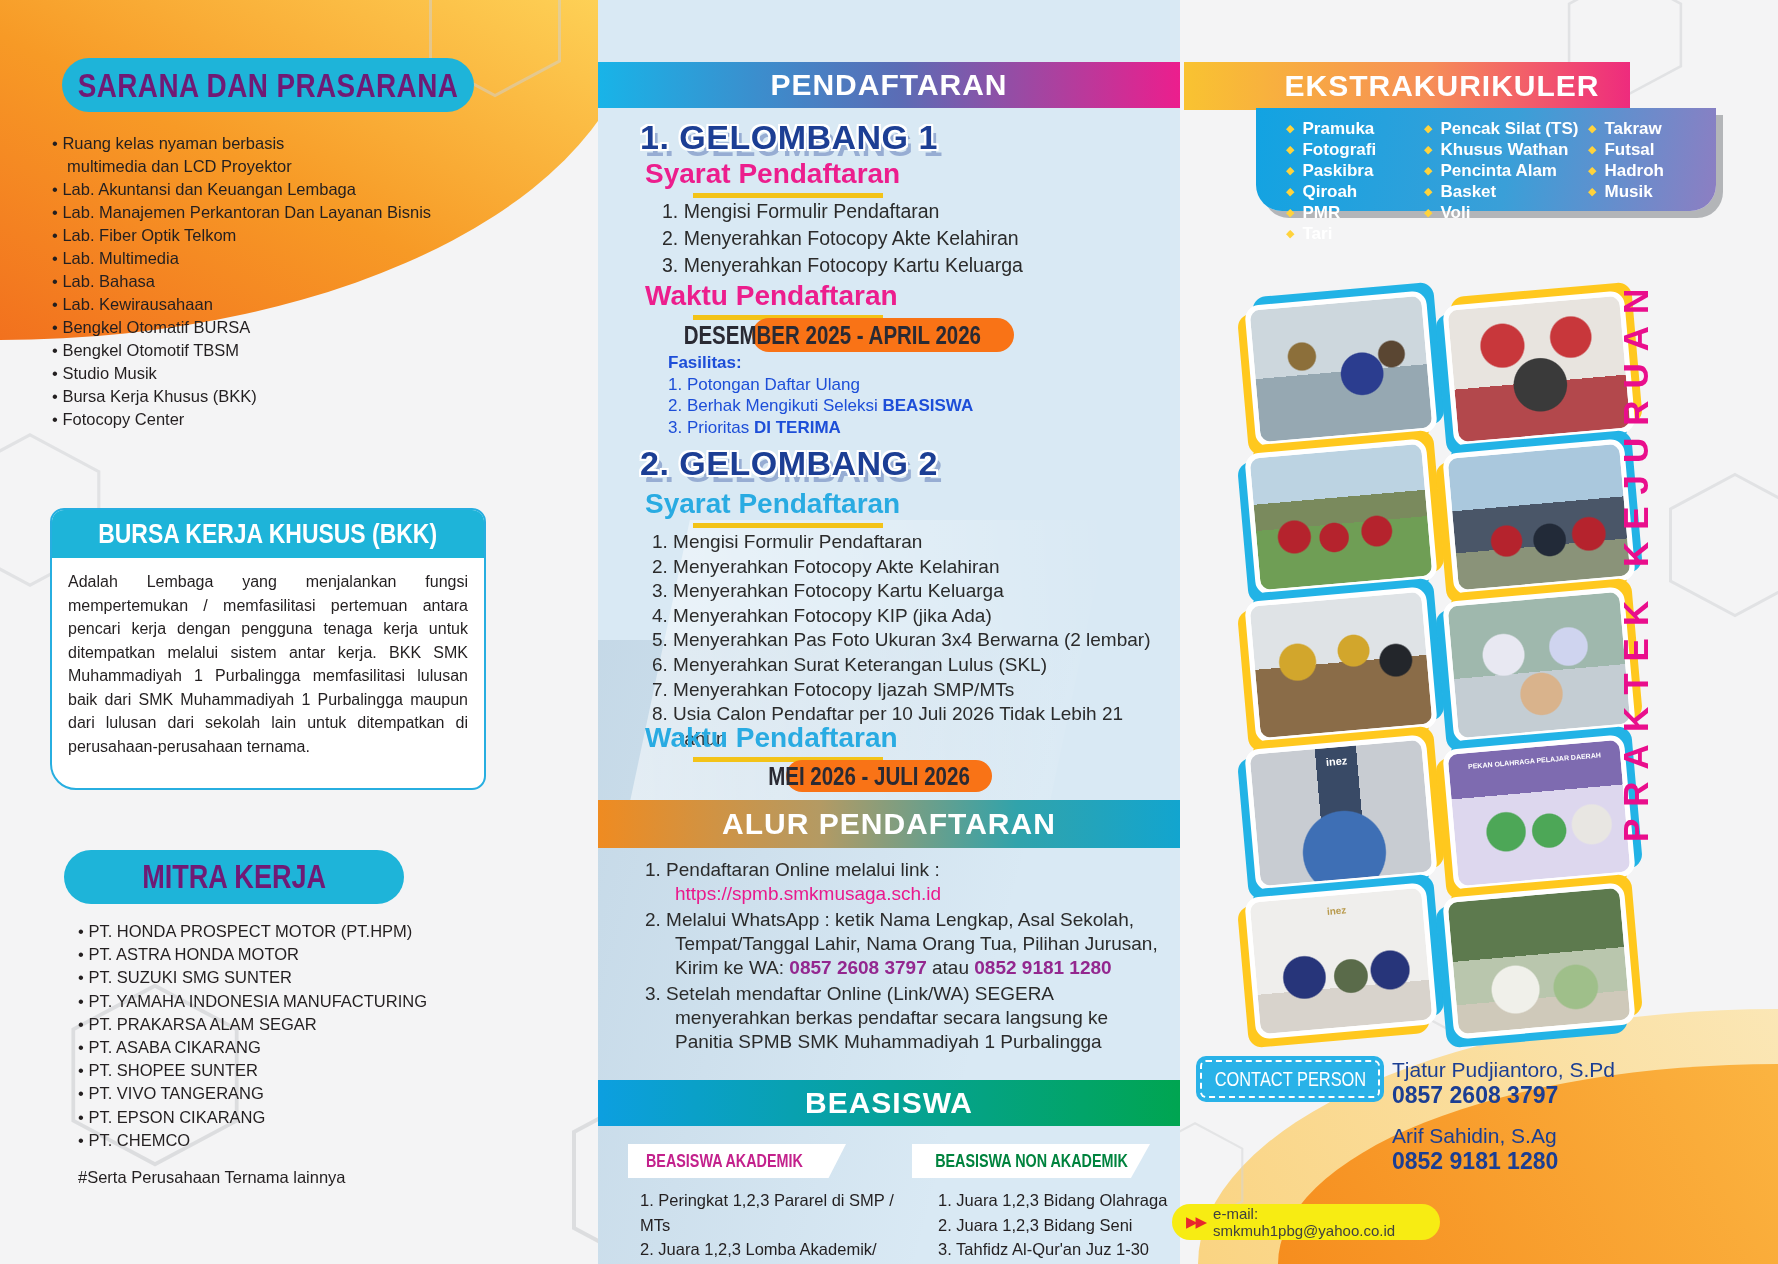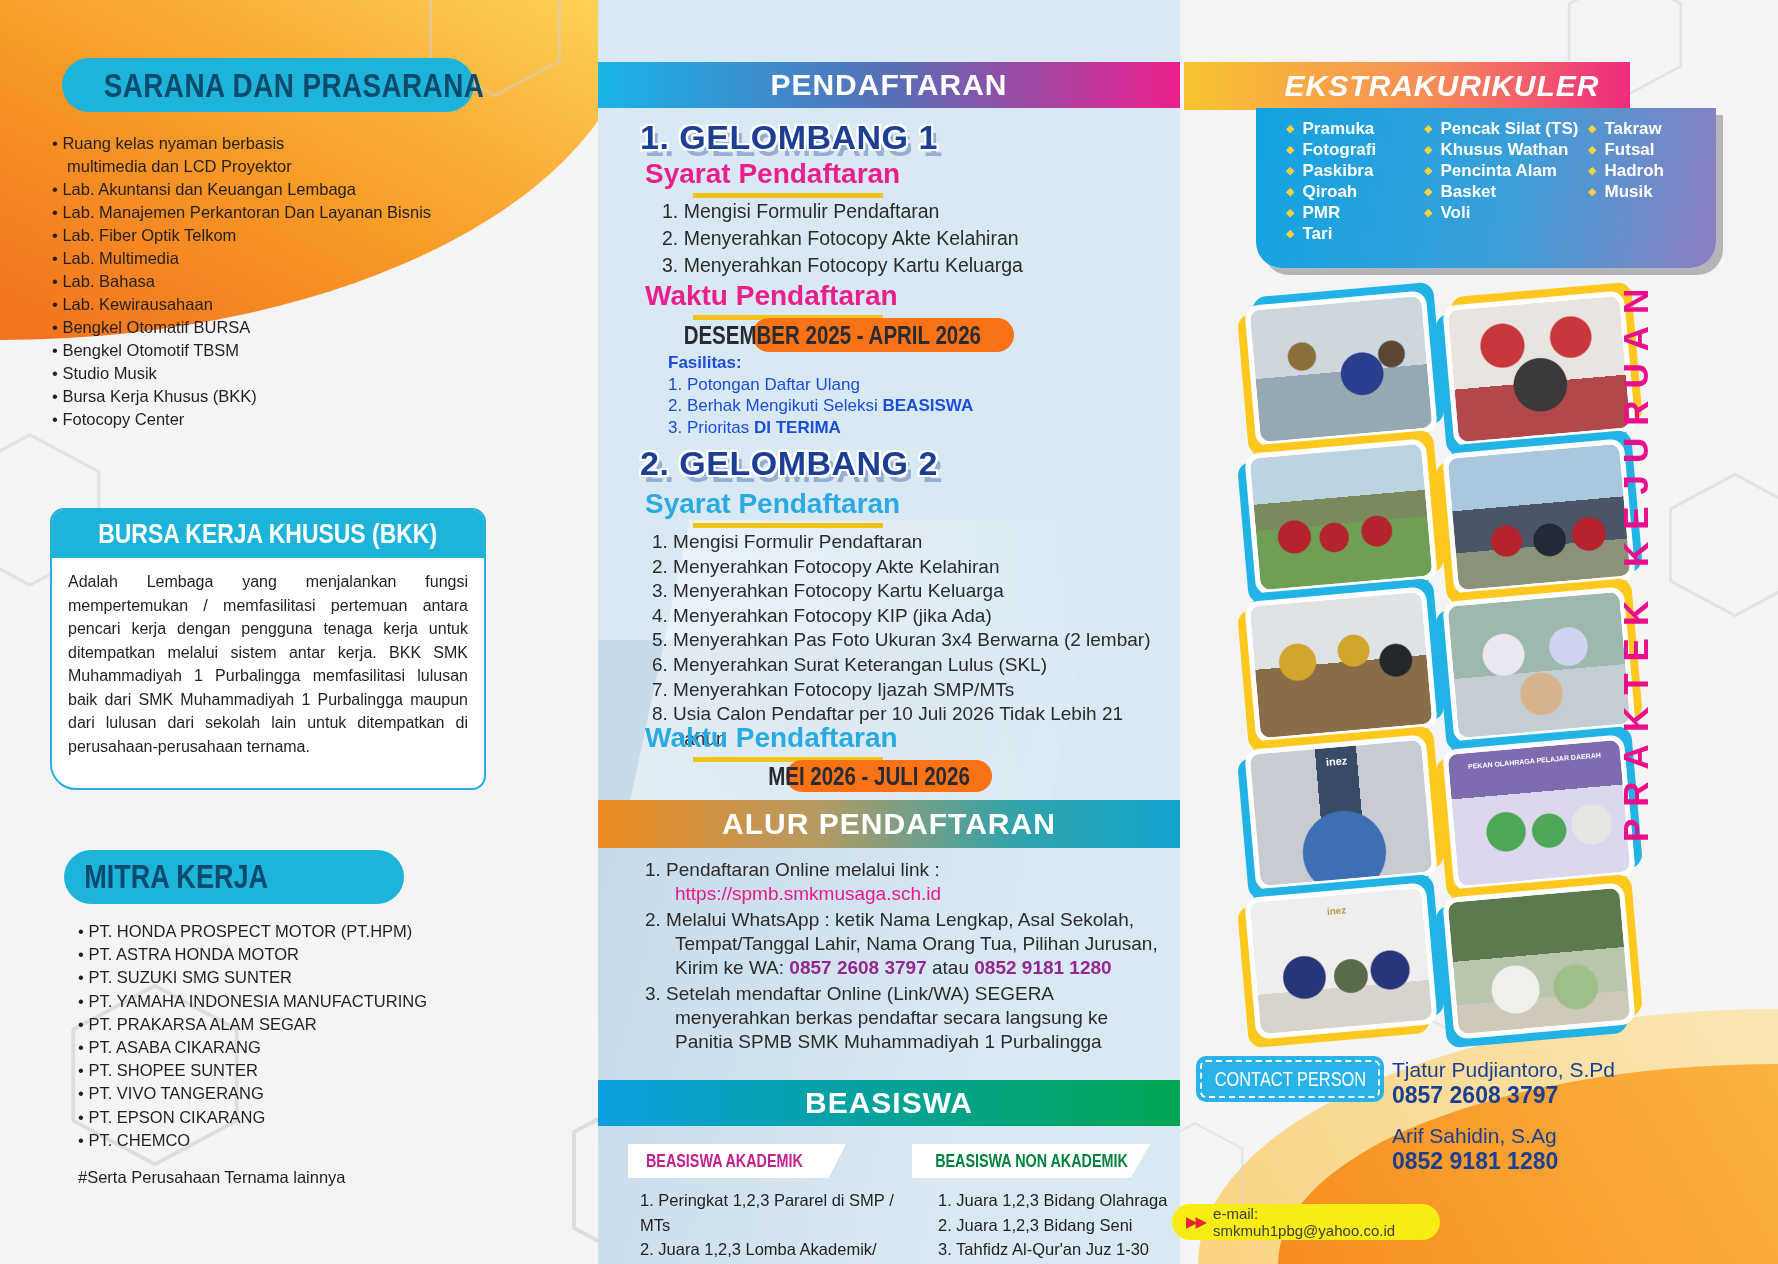--- a/index.html
+++ b/index.html
@@ -24,21 +24,21 @@
   .midpanel .haze1{position:absolute;left:0;top:640px;width:582px;height:624px;
     background:linear-gradient(105deg,rgba(125,158,185,.22),rgba(125,158,185,0) 65%);}
   .midpanel .haze2{position:absolute;left:60px;top:520px;width:420px;height:300px;
     background:linear-gradient(75deg,rgba(255,255,255,.5),rgba(255,255,255,0));transform:skewX(-12deg);}
 
   
   .cond{display:inline-block;transform:scaleX(.82);transform-origin:center;white-space:nowrap;}
   .dark{color:#231f20;}
 
   
-  .pill{background:#1eb4d9;border-radius:32px;color:#0c4a6e;display:flex;align-items:center;justify-content:flex-start;}
+  .pill{background:#1eb4d9;border-radius:32px;color:#701a75;display:flex;align-items:center;justify-content:center;}
   .pill-sarana{left:62px;top:58px;width:412px;height:54px;font-size:34px;font-weight:700;letter-spacing:.5px;}
   .pill-mitra{left:64px;top:850px;width:340px;height:54px;font-size:33px;font-weight:700;}
   .list{line-height:23px;font-size:16.5px;}
   .b{padding-left:15px;text-indent:-15px;white-space:pre-line;}
   .b::before{content:"• ";}
   .sarana-c1{left:52px;top:132px;width:420px;}
   .sarana-c2{left:315px;top:293px;width:210px;}
   .bkkbox{left:50px;top:508px;width:432px;height:278px;background:#fff;border:2px solid #27aee0;
     border-radius:14px 14px 14px 26px;overflow:hidden;}
   .bkkbox .hd{height:48px;background:#1eb4d9;color:#fff;display:flex;align-items:center;justify-content:center;
@@ -82,22 +82,22 @@
     clip-path:polygon(0 0,100% 0,92% 100%,0 100%);padding-left:18px;}
   .ban-ak{left:628px;top:1144px;width:200px;height:34px;color:#c3218c;}
   .ban-na{left:912px;top:1144px;width:238px;height:34px;color:#00833e;justify-content:center;padding-left:0;}
   .bealist{font-size:16.5px;line-height:24.5px;color:#231f20;}
   .bea-l{left:640px;top:1188px;width:270px;}
   .bea-r{left:938px;top:1188px;width:240px;}
   .bealist .b2{white-space:pre-line;}
 
   
   .bar-ekskul{left:1184px;top:62px;width:446px;height:48px;
-    background:linear-gradient(90deg,#f9c331 0%,#f68e57 55%,#ee2b7d 100%);padding-left:70px;width:376px;font-style:italic;}
-  .ekpanel{left:1256px;top:108px;width:460px;height:160px;
+    background:linear-gradient(90deg,#f9c331 0%,#f68e57 55%,#ee2b7d 100%);padding-left:70px;width:376px;}
+  .ekpanel{left:1256px;top:108px;width:460px;height:103px;
     background:linear-gradient(100deg,#12a3e2 0%,#3a9fd8 55%,#8d7ec2 100%);
     border-radius:0 0 26px 26px;box-shadow:7px 7px 0 rgba(100,104,110,.45);}
   .ekcol{position:absolute;top:10px;color:#fff;font-weight:700;font-size:17px;line-height:21px;white-space:nowrap;}
   .ekc1{left:30px;} .ekc2{left:168px;} .ekc3{left:332px;}
   .ek::before{content:"\25C6";color:#ffd33c;font-size:11px;margin-right:8px;vertical-align:2px;}
 
   .photo{position:absolute;width:172px;height:132px;background:#fff;border-radius:14px;
     transform:rotate(-5deg);padding:5px;}
   .accA{box-shadow:-8px 8px 0 #ffc81e,8px -8px 0 #22b3e6;}
   .accB{box-shadow:-8px 8px 0 #22b3e6,8px -8px 0 #ffc81e;}

